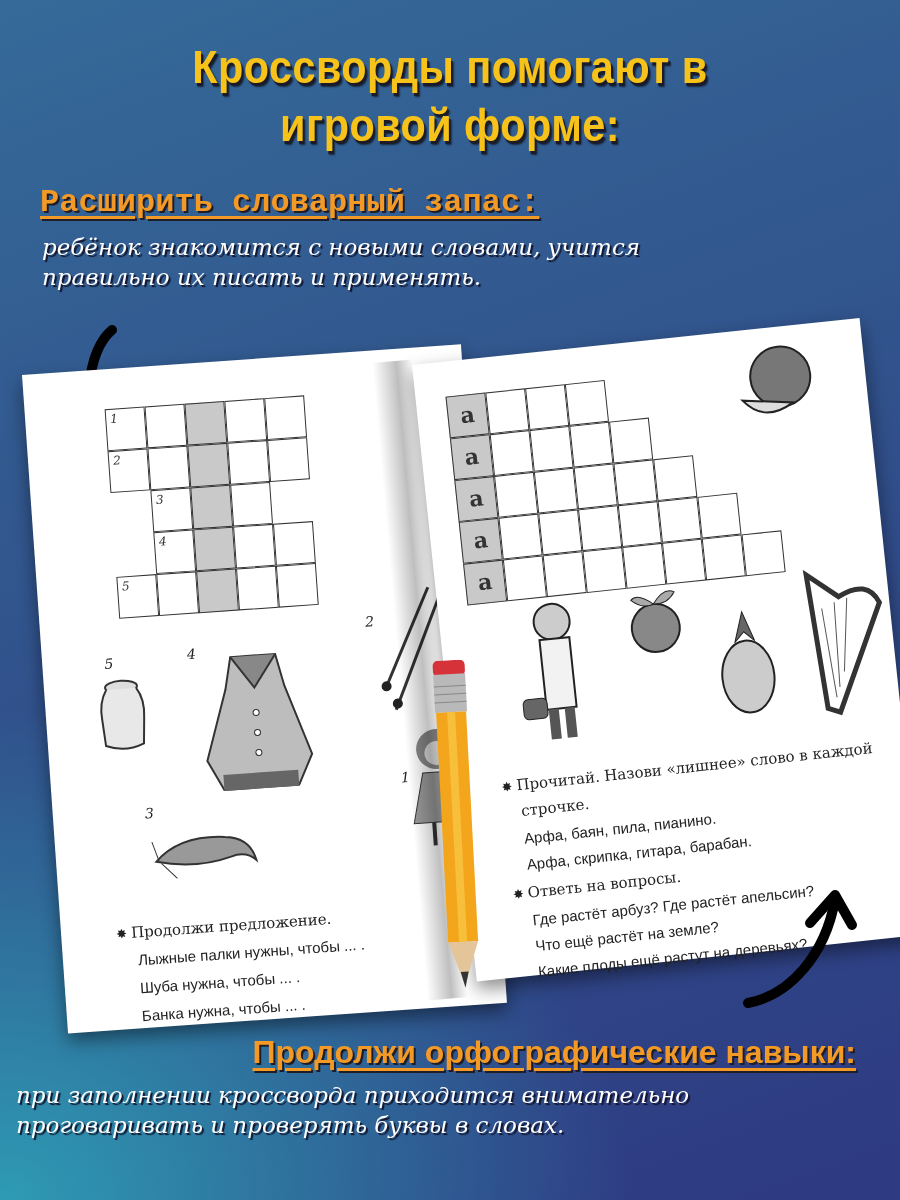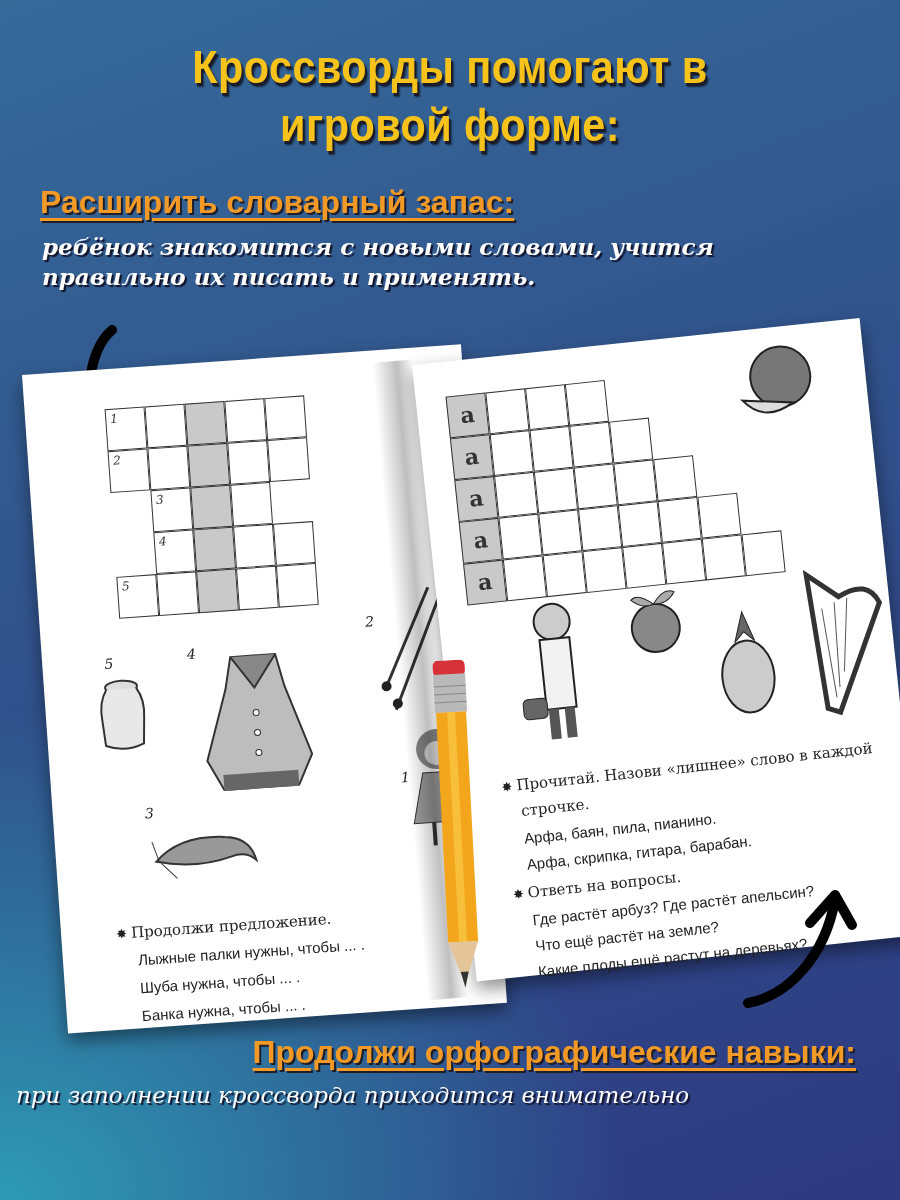--- a/index.html
+++ b/index.html
@@ -15,27 +15,27 @@
     color:#f7c31a; font-family:"Liberation Sans", sans-serif; font-weight:bold;
     font-size:46px; line-height:58px; letter-spacing:0.5px;
     text-shadow: 2px 3px 0 #1b1b2a, 3px 4px 2px rgba(0,0,0,0.6);
     transform: scaleX(0.9);
   }
   .sec-title {
     position:absolute; color:#f39a26; font-weight:bold; font-size:32px;
     text-decoration: underline; text-decoration-thickness:3px; text-underline-offset:5px;
     text-shadow: 2px 2px 0 #1e1e2a;
   }
-  .sec-title.t1 { left:40px; top:184px; }
+  .sec-title.t1 { left:40px; top:184px;font-family:Liberation Mono, monospace; }
   .sec-title.t2 { right:44px; top:1034px; text-align:right; }
   .sec-body {
     position:absolute; color:#ffffff; font-family:"DejaVu Serif", serif; font-style:italic;
     font-size:23px; line-height:30px; text-shadow: 2px 2px 1px #13132a;
   }
-  .sec-body.b1 { left:42px; top:232px; width:680px;font-weight:bold; }
+  .sec-body.b1 { left:42px; top:232px; width:680px; }
   .sec-body.b2 { right:44px; top:1080px; width:840px; text-align:left; }
 
   
   .page {
     position:absolute; background:#ffffff; box-shadow: 0 8px 18px rgba(0,0,0,0.45);
   }
   .page-left {
     left:22px; top:375px; width:440px; height:660px;
     transform: rotate(-4deg); transform-origin: 0 0;
   }
@@ -276,13 +276,14 @@
 </svg>
 
 <svg class="arrow" style="left:740px;top:885px;" width="120" height="130" viewBox="0 0 120 130">
   <path d="M8 118 C 50 110, 85 70, 95 15" stroke="#000" stroke-width="10" fill="none" stroke-linecap="round"></path>
   <path d="M70 38 L 95 10 L 112 40" stroke="#000" stroke-width="10" fill="none" stroke-linecap="round" stroke-linejoin="round"></path>
 </svg>
 
 <div class="sec-title t2">Продолжи орфографические навыки:</div>
 <div class="sec-body b2">
   <div>при заполнении кроссворда приходится внимательно</div>
+  <div>проговаривать и проверять буквы в словах.</div>
 </div>
 
 </body></html>

